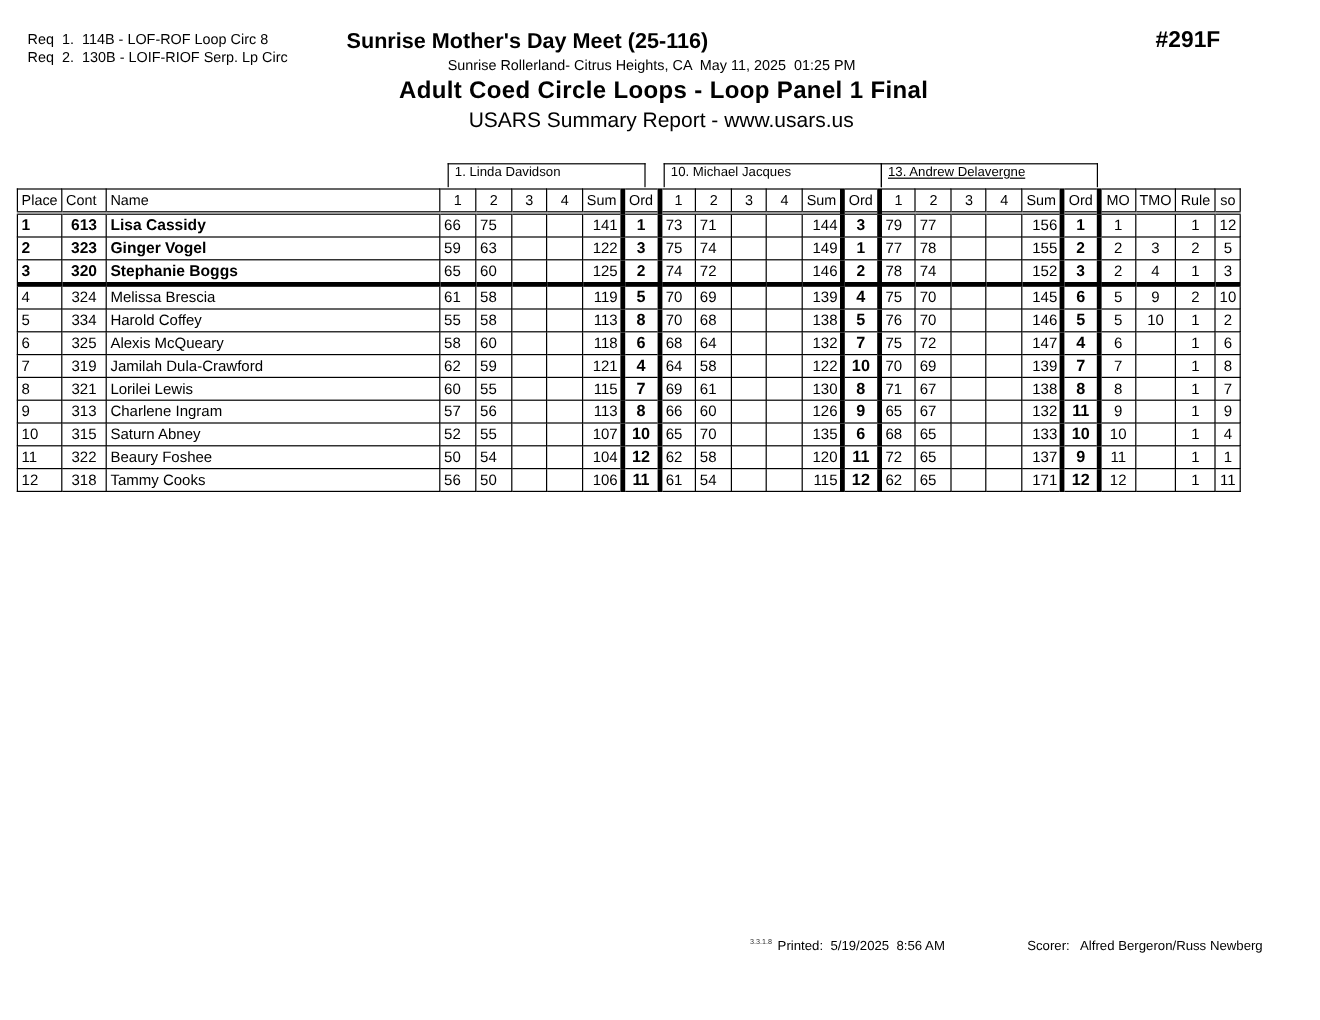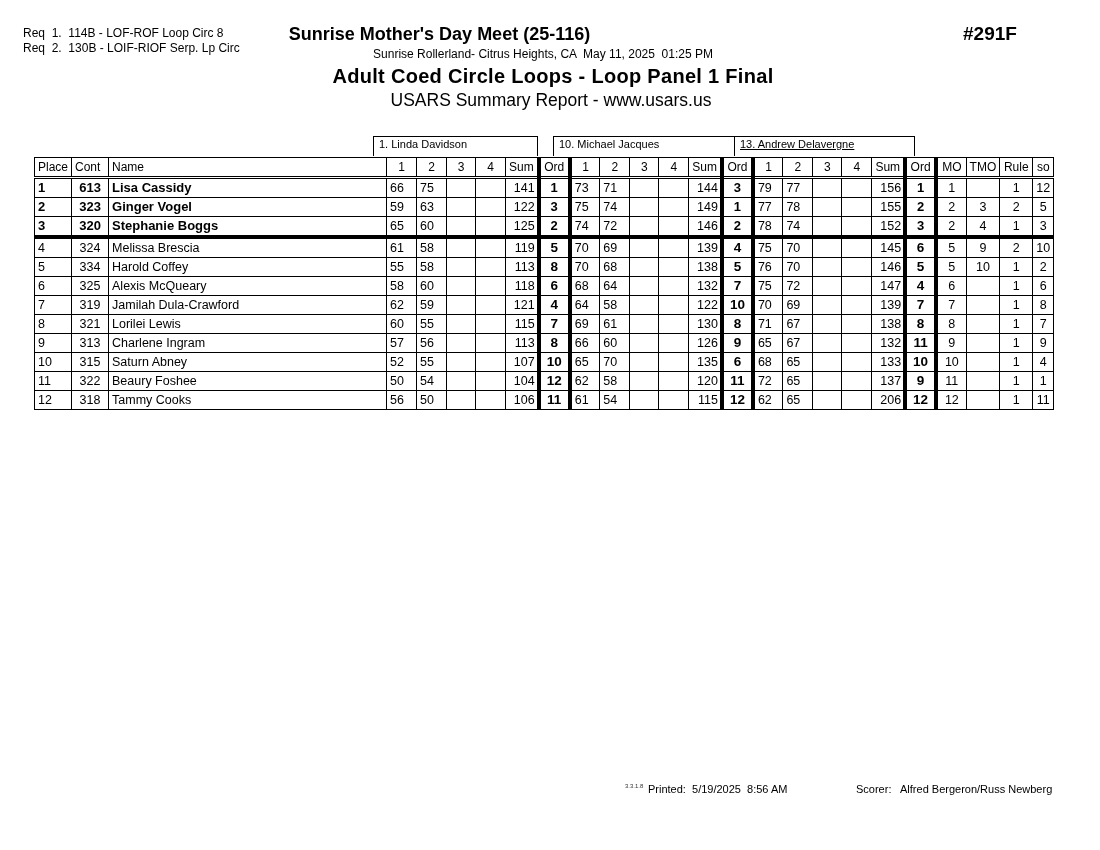--- a/index.html
+++ b/index.html
@@ -16,21 +16,21 @@
     .event-title { position: absolute; left: 0; width: 1106px; top: 64px; text-align: center;
       font-size: 20px; font-weight: bold; line-height: 24px; letter-spacing: 0.3px; }
     .report-title { position: absolute; left: 0; width: 1102px; top: 90px; text-align: center;
       font-size: 17.5px; line-height: 21px; }
     .event-num { position: absolute; left: 963px; top: 23px; font-size: 19px; font-weight: bold; line-height: 22px; }
 
     
     .judge-box { position: absolute; top: 136px; height: 20px; border: 1px solid #000; border-bottom: none;
       font-size: 11px; line-height: 14px; padding-left: 5px; box-sizing: border-box; }
 
-    table.results { position: absolute; left: 34px; top: 157px; border-collapse: collapse; table-layout: fixed; border-radius: 18px; }
+    table.results { position: absolute; left: 14px; top: 157px; border-collapse: collapse; table-layout: fixed; border-radius: 18px; }
     table.results td { border: 1px solid #000; height: 19px; padding: 0 3px; font-size: 12.5px;
       line-height: 18px; white-space: nowrap; overflow: hidden; box-sizing: border-box; }
     table.results tr.head td { height: 20px; font-size: 12px; border-bottom: 3px double #000; }
     table.results td.c { text-align: center; }
     table.results td.r { text-align: right; padding-right: 2px; }
     table.results td.ord { border-left: 4px solid #000; border-right: 4px solid #000;
       font-weight: bold; text-align: center; font-size: 13.5px; }
     table.results td.ordlast { border-left: 4px solid #000; border-right: 4px solid #000; }
     table.results tr.top td { font-weight: bold; font-size: 13px; }
     table.results tr.top td.score { font-weight: normal; font-size: 12.5px; }
@@ -421,21 +421,21 @@
         <td class="score">61</td>
         <td class="score">54</td>
         <td class="score"></td>
         <td class="score"></td>
         <td class="r score">115</td>
         <td class="ord">12</td>
         <td class="score">62</td>
         <td class="score">65</td>
         <td class="score"></td>
         <td class="score"></td>
-        <td class="r score">206</td>
+        <td class="r score">171</td>
         <td class="ord">12</td>
         <td class="c score">12</td>
         <td class="c score"></td>
         <td class="c score">1</td>
         <td class="c score">11</td>
       </tr>
     </tbody>
 </table>
 
 <div class="footer-mark">3.3.1.8</div>

